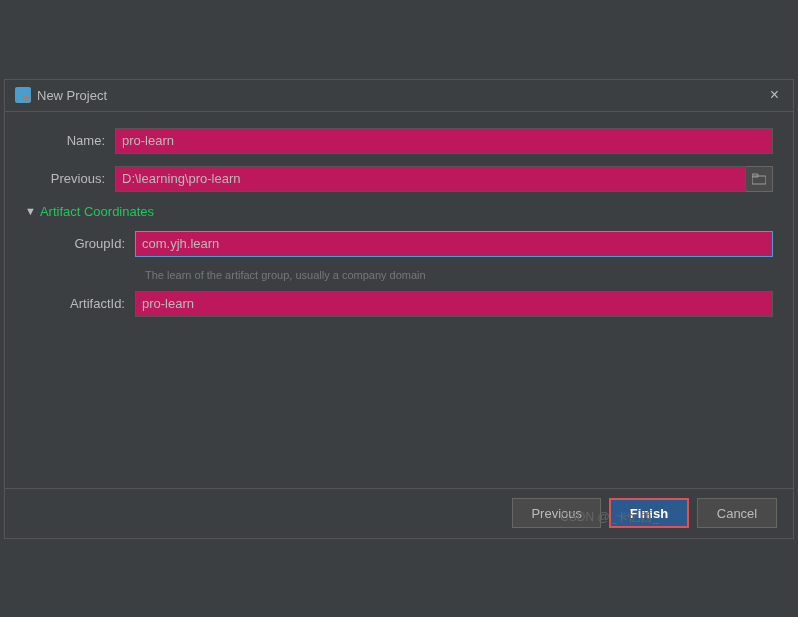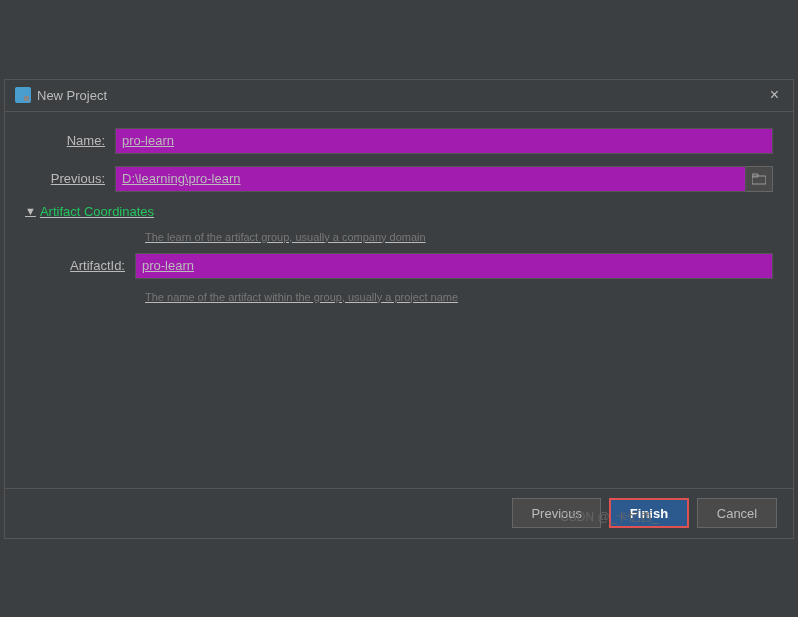--- a/index.html
+++ b/index.html
@@ -60,38 +60,37 @@
       color: #bbbbbb;
       font-size: 16px;
       cursor: pointer;
       line-height: 1;
       padding: 2px 4px;
     }
     .dialog-content {
       flex: 1;
       padding: 16px 20px;
       overflow: auto;
-      text-decoration: underline;
     }
     .form-row {
       display: flex;
       align-items: center;
       margin-bottom: 12px;
     }
     .form-label {
       width: 90px;
       text-align: right;
       padding-right: 10px;
       color: #bbbbbb;
       font-size: 13px;
       flex-shrink: 0;
     }
     .form-input {
       flex: 1;
-      background: #a21caf;
+      background: #be185d;
       border: 1px solid #555;
       color: #bbbbbb;
       padding: 4px 6px;
       font-size: 13px;
       outline: none;
       height: 26px;
     }
     .form-input-focused {
       border: 1px solid #4a9ece;
     }
@@ -218,27 +217,30 @@
       </div>
     </div>
 
     <div class="section-header">
       <span class="section-toggle">▼</span>
       <span class="section-title">Artifact Coordinates</span>
     </div>
 
     <div class="section-content">
 
+      <div class="form-row">
+        <span class="form-label">GroupId:</span>
+        <input class="form-input form-input-focused" type="text" value="com.yjh.learn" style="">
+      </div>
       <div class="hint-text">The learn of the artifact group, usually a company domain</div>
 
       <div class="form-row">
         <span class="form-label">ArtifactId:</span>
         <input class="form-input" type="text" value="pro-learn" style="">
       </div>
-      <div class="hint-text">The name of the artifact within the group, usually a project name</div>
 
     </div>
 
     <div class="spacer"></div>
   </div>
 
   <div class="dialog-footer">
     <button class="btn btn-default">Previous</button>
     <button class="btn btn-primary">Finish</button>
     <button class="btn btn-default">Cancel</button>

